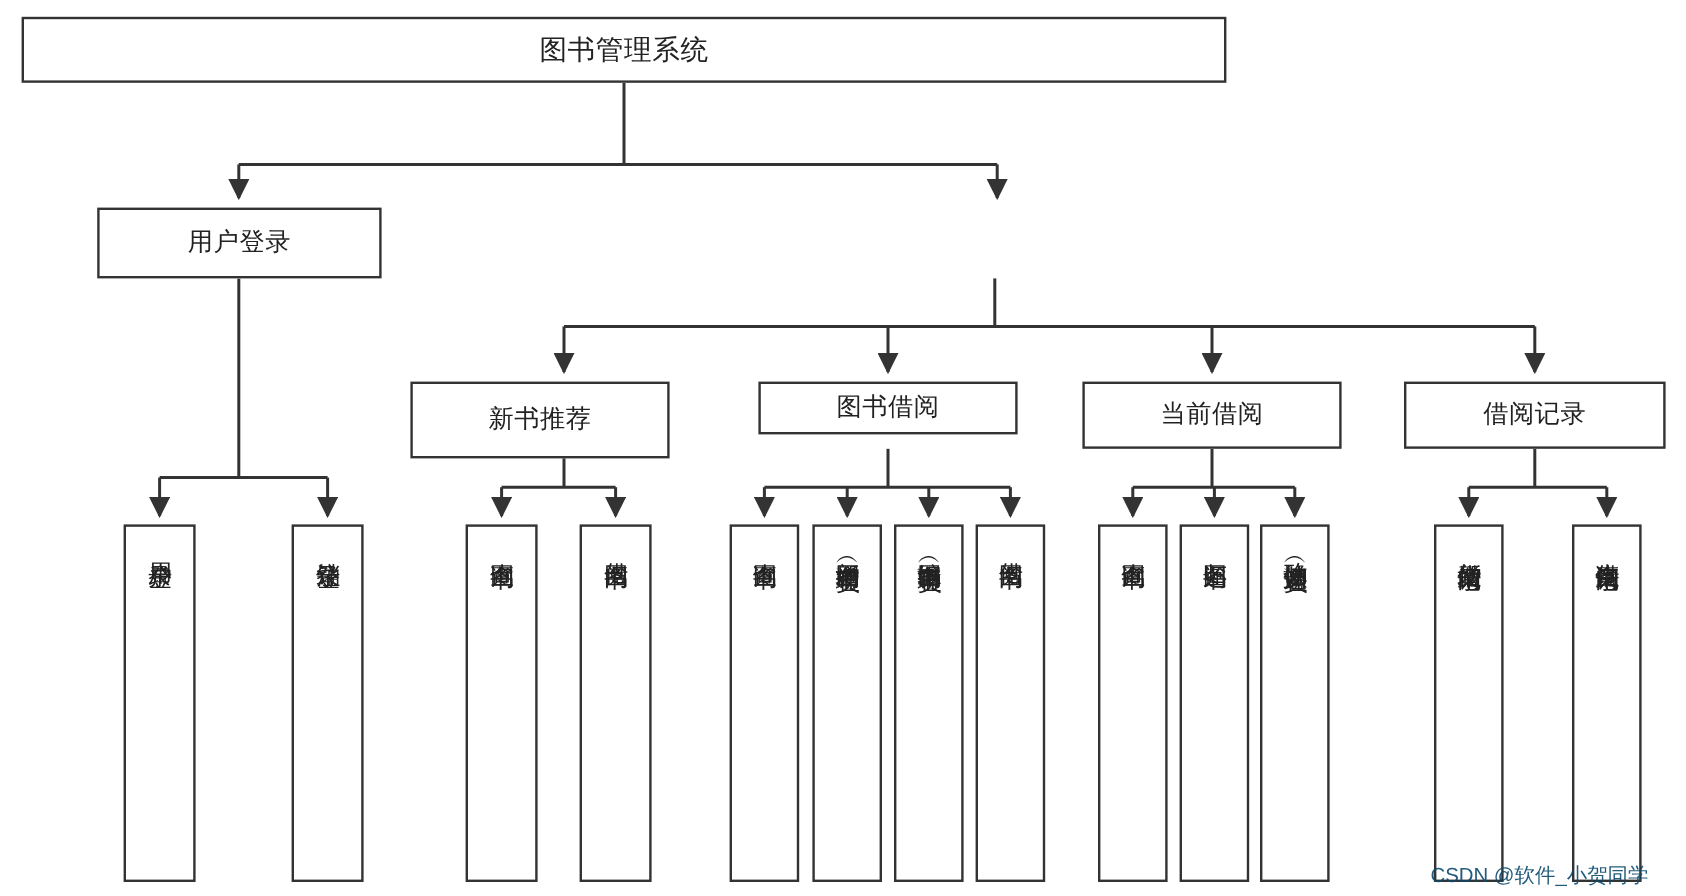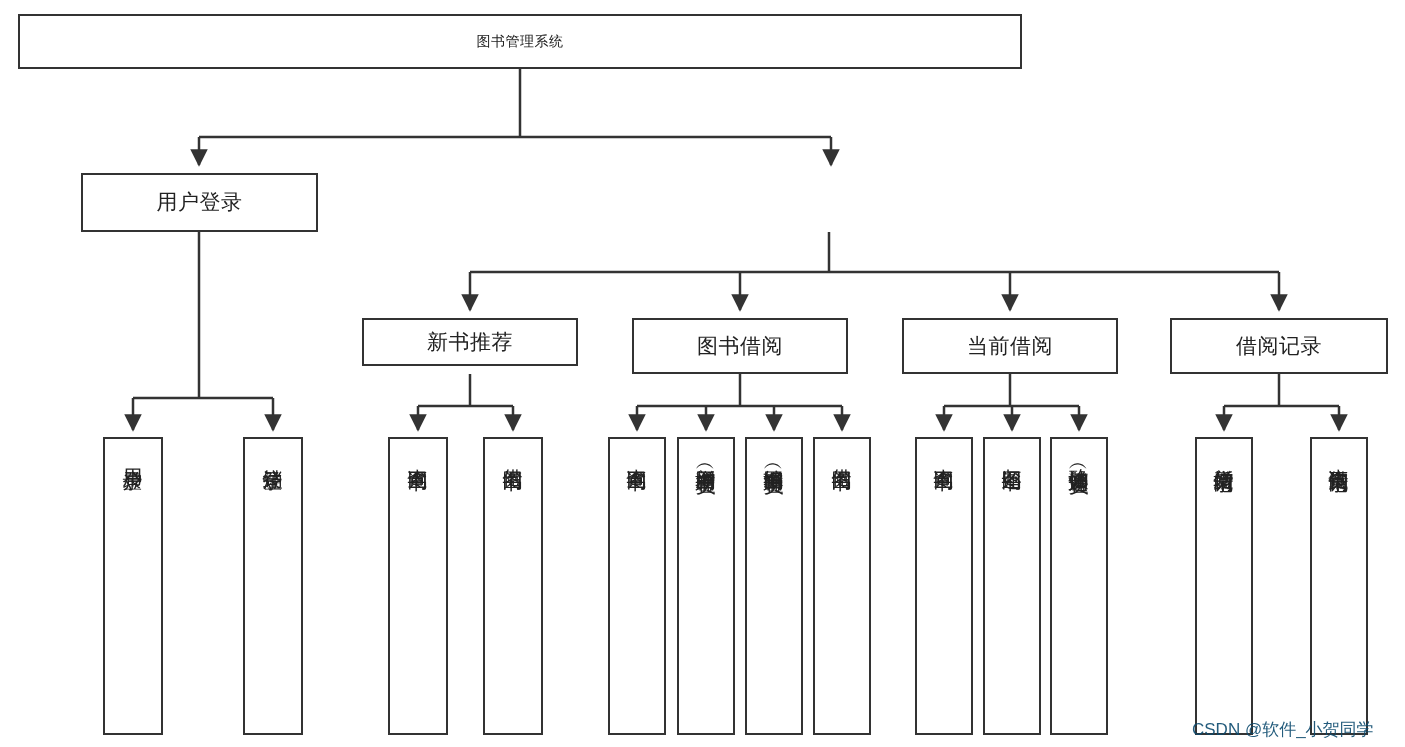--- a/index.html
+++ b/index.html
@@ -45,21 +45,21 @@
   .node.vertical .label {
     writing-mode: vertical-rl;
     text-orientation: upright;
     -webkit-writing-mode: vertical-rl;
     font-size: 20px;
     line-height: 1.0;
     letter-spacing: 1px;
     white-space: normal;
     max-height: 270px;
   }
-  .node.root .label { font-size: 14px; }
+  .node.root .label { font-size: 23px; }
   .node.vertical {
     align-items: flex-start;
     justify-content: center;
     padding-top: 14px;
   }
   .watermark {
     position: absolute;
     font-size: 17px;
     color: #0c4a6e;
     white-space: nowrap;
@@ -122,24 +122,24 @@
   </svg>
 
   <div class="node root" style="left:18px; top:14px; width:1004px; height:55px;">
     <span class="label">图书管理系统</span>
   </div>
 
   <div class="node" style="left:81px; top:173px; width:237px; height:59px;">
     <span class="label">用户登录</span>
   </div>
 
-  <div class="node" style="left:362px; top:318px; width:216px; height:48px;">
+  <div class="node" style="left:342px; top:318px; width:216px; height:64px;">
     <span class="label">新书推荐</span>
   </div>
-  <div class="node" style="left:632px; top:318px; width:216px; height:56px;">
+  <div class="node" style="left:632px; top:318px; width:216px; height:44px;">
     <span class="label">图书借阅</span>
   </div>
   <div class="node" style="left:1170px; top:318px; width:218px; height:56px;">
     <span class="label">借阅记录</span>
   </div>
   <div class="node" style="left:902px; top:318px; width:216px; height:56px;">
     <span class="label">当前借阅</span>
   </div>
 
   <div class="node vertical" style="left:103px; top:437px; width:60px; height:298px;">

